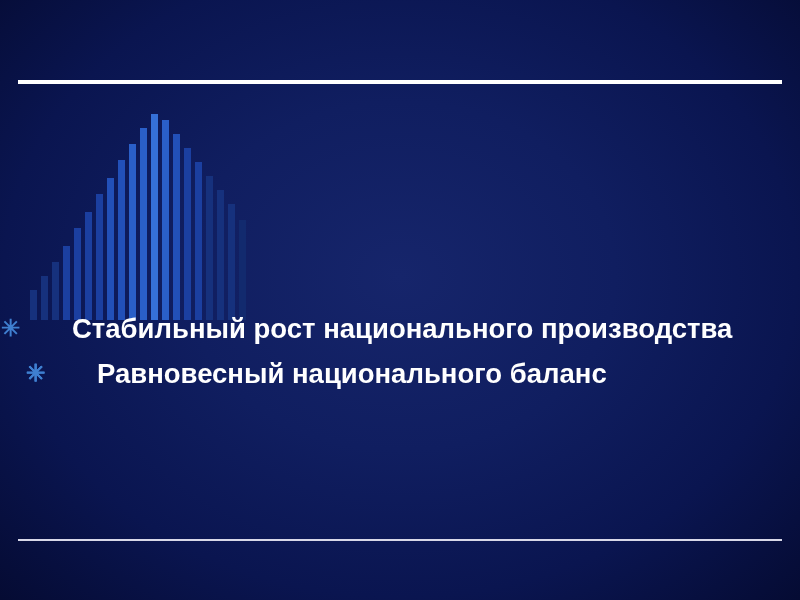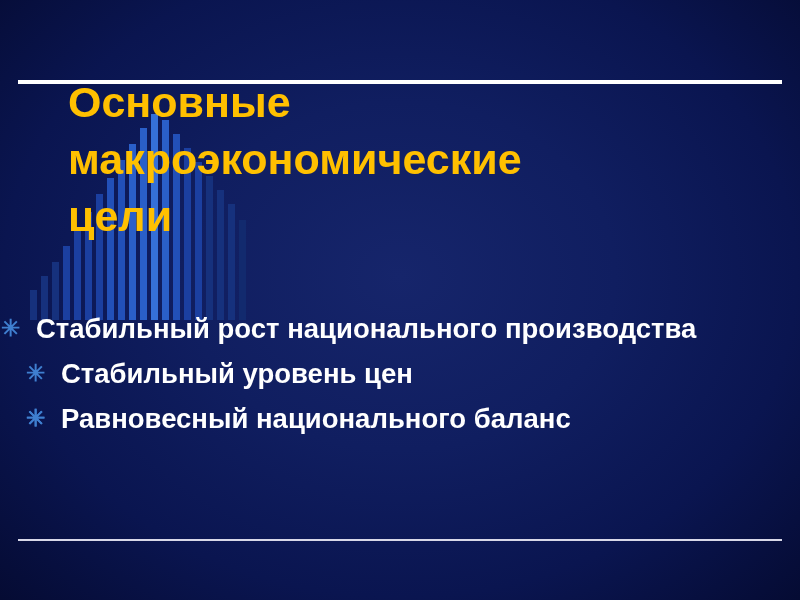--- a/index.html
+++ b/index.html
@@ -85,20 +85,21 @@
   .bullet .star {
     position: absolute;
     left: 8px;
     top: 0px;
     color: #3f7fd0;
     font-size: 23px;
     line-height: 45px;
   }
   .bullet .txt {
     display: inline;
+    margin-left: 36px;
   }
   .bullet.wrap {
     padding-left: 43px;
     text-indent: -25px;
   }
 </style>
 </head>
 <body>
 
 <div class="slide">
@@ -121,32 +122,28 @@
       <i style="left: 154px; height: 172px; background: rgb(27, 63, 160);"></i>
       <i style="left: 165px; height: 158px; background: rgb(27, 63, 160);"></i>
       <i style="left: 176px; height: 144px; background: rgb(22, 49, 125);"></i>
       <i style="left: 187px; height: 130px; background: rgb(22, 49, 125);"></i>
       <i style="left: 198px; height: 116px; background: rgb(22, 49, 125);"></i>
       <i style="left: 209px; height: 100px; background: rgb(18, 42, 110);"></i>
     </div>
 
   <div class="rule rule-top"></div>
 
-  <div class="title">Основные
-макроэкономические
-цели</div>
 
   <div class="bullets">
     <div class="bullet wrap">
       <span class="star">✳</span>
       <span class="txt">Стабильный рост национального производства</span>
     </div>
     <div class="bullet">
       <span class="star">✳</span>
-      <span class="txt">Стабильный уровень цен</span>
     </div>
     <div class="bullet">
       <span class="star">✳</span>
     </div>
     <div class="bullet">
       <span class="star">✳</span>
       <span class="txt">Равновесный национального баланс</span>
     </div>
   </div>
 

